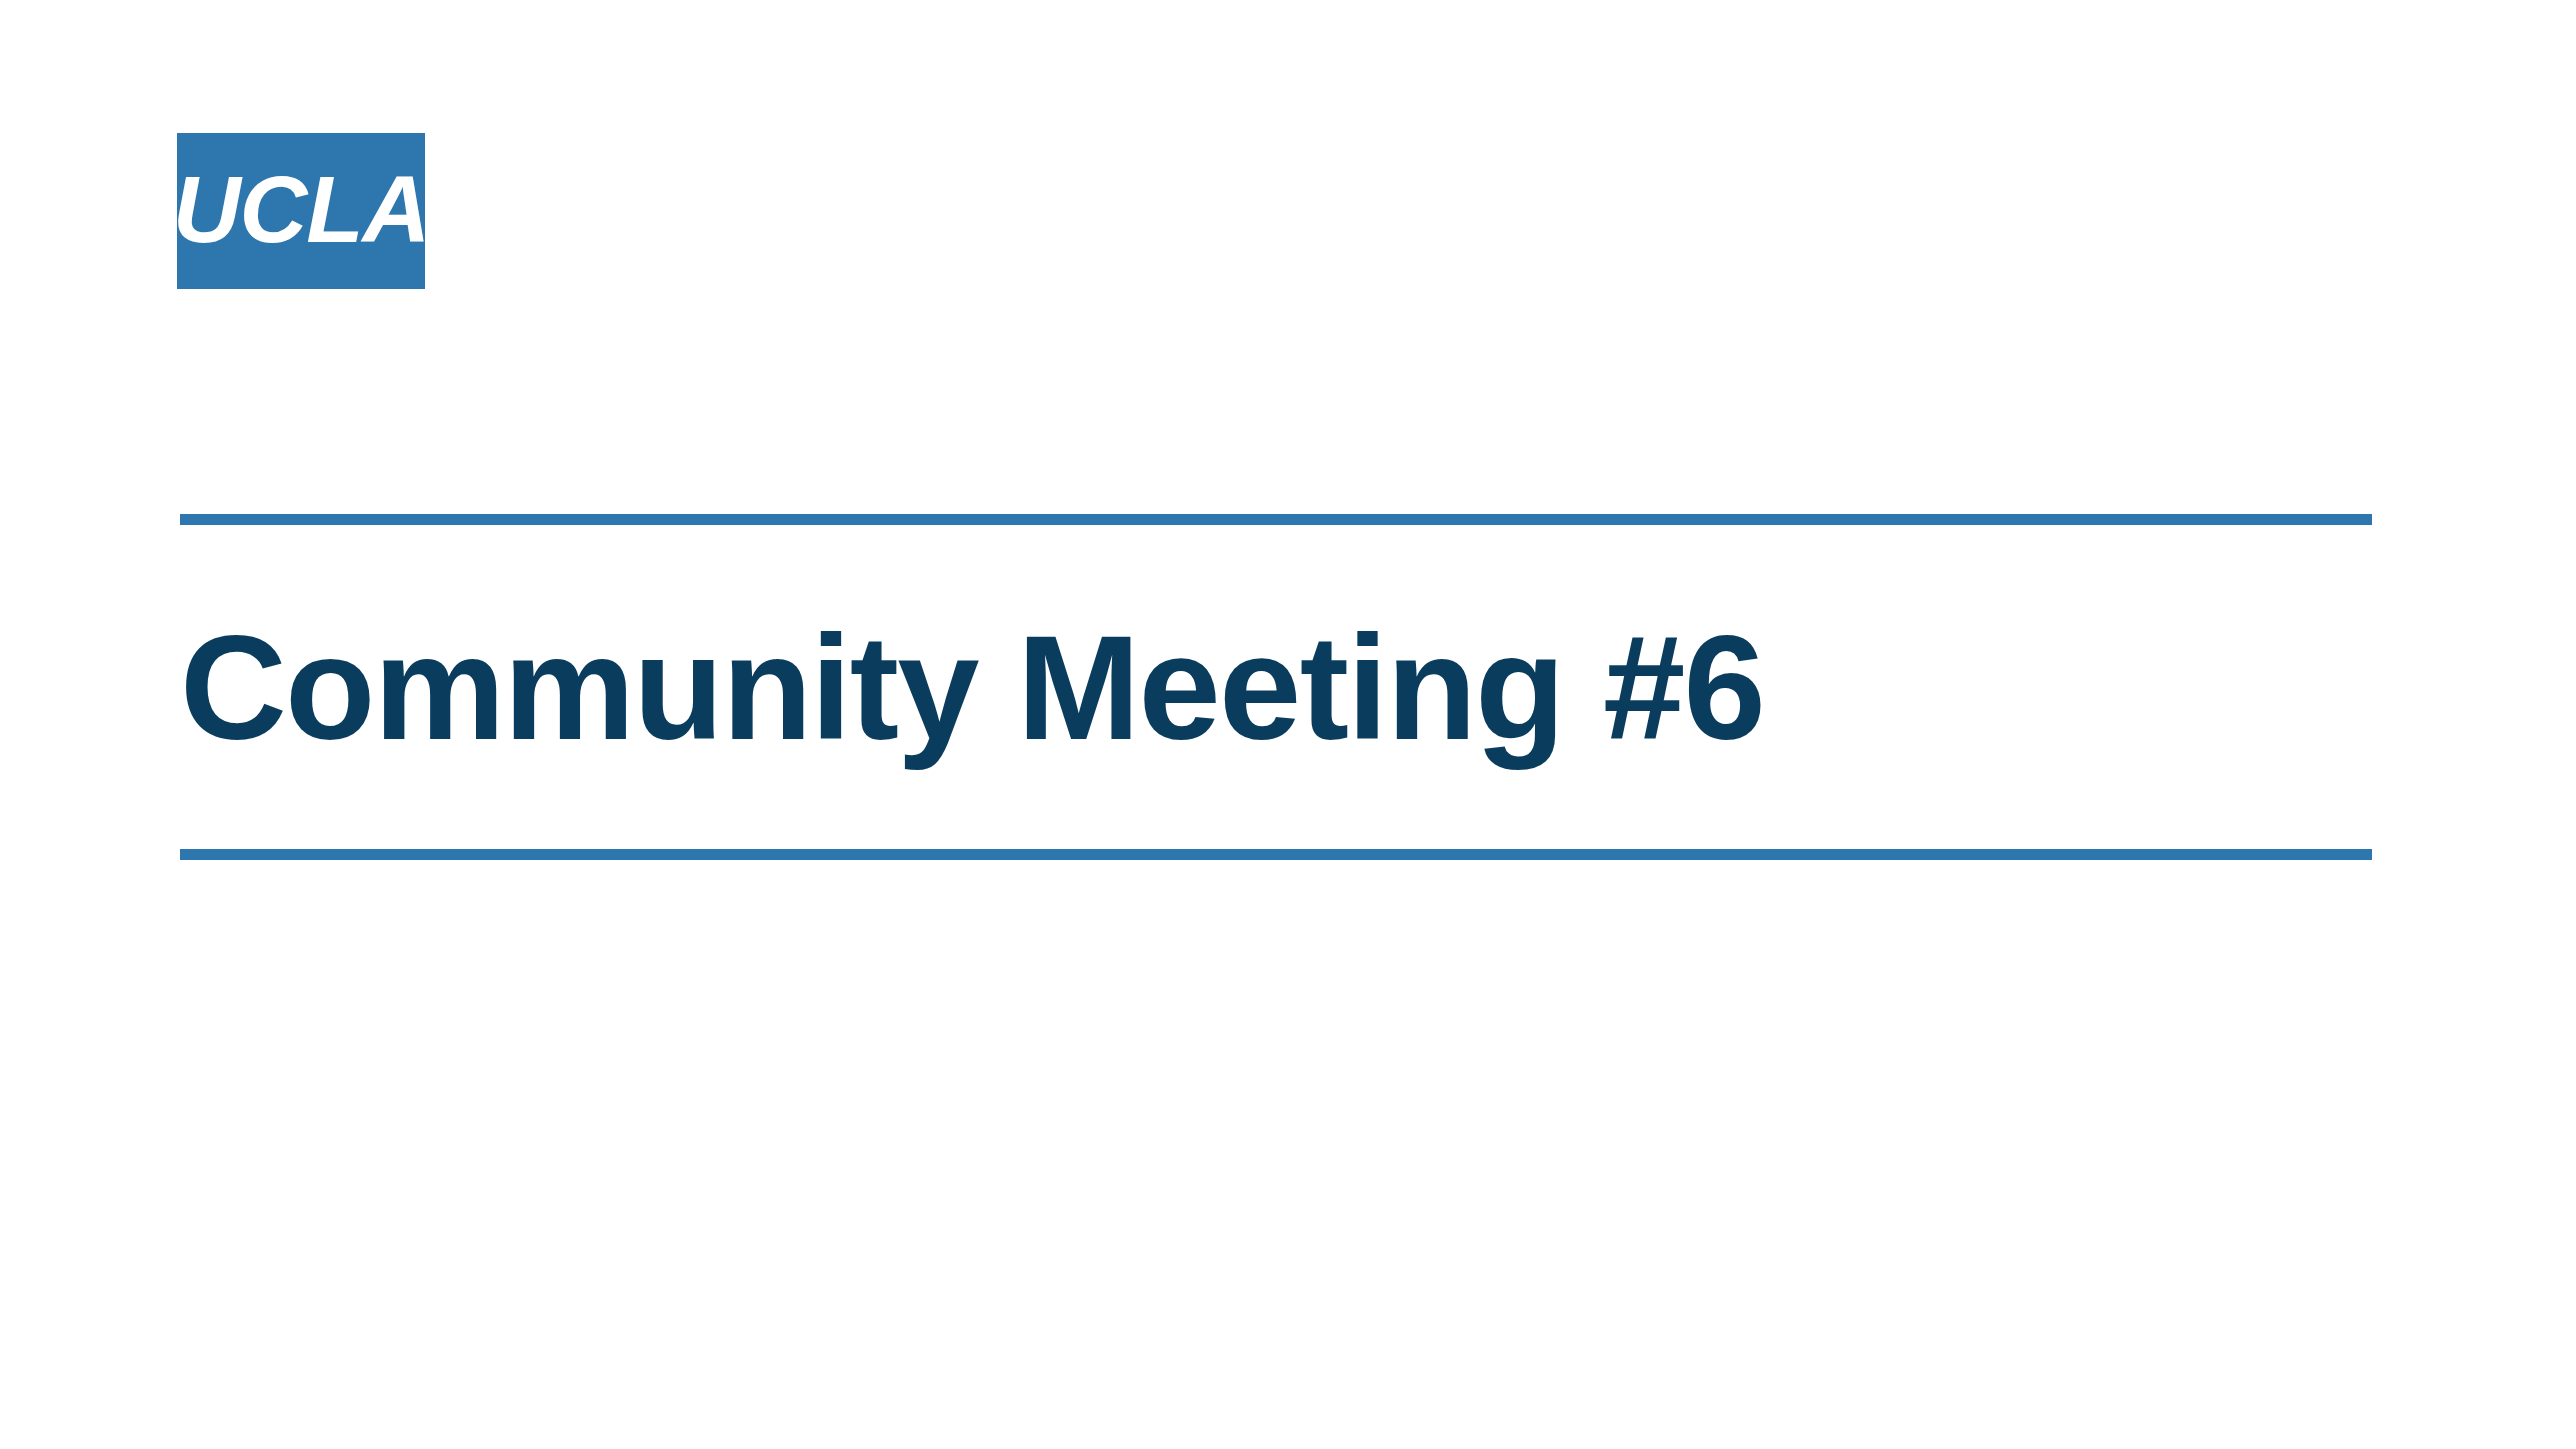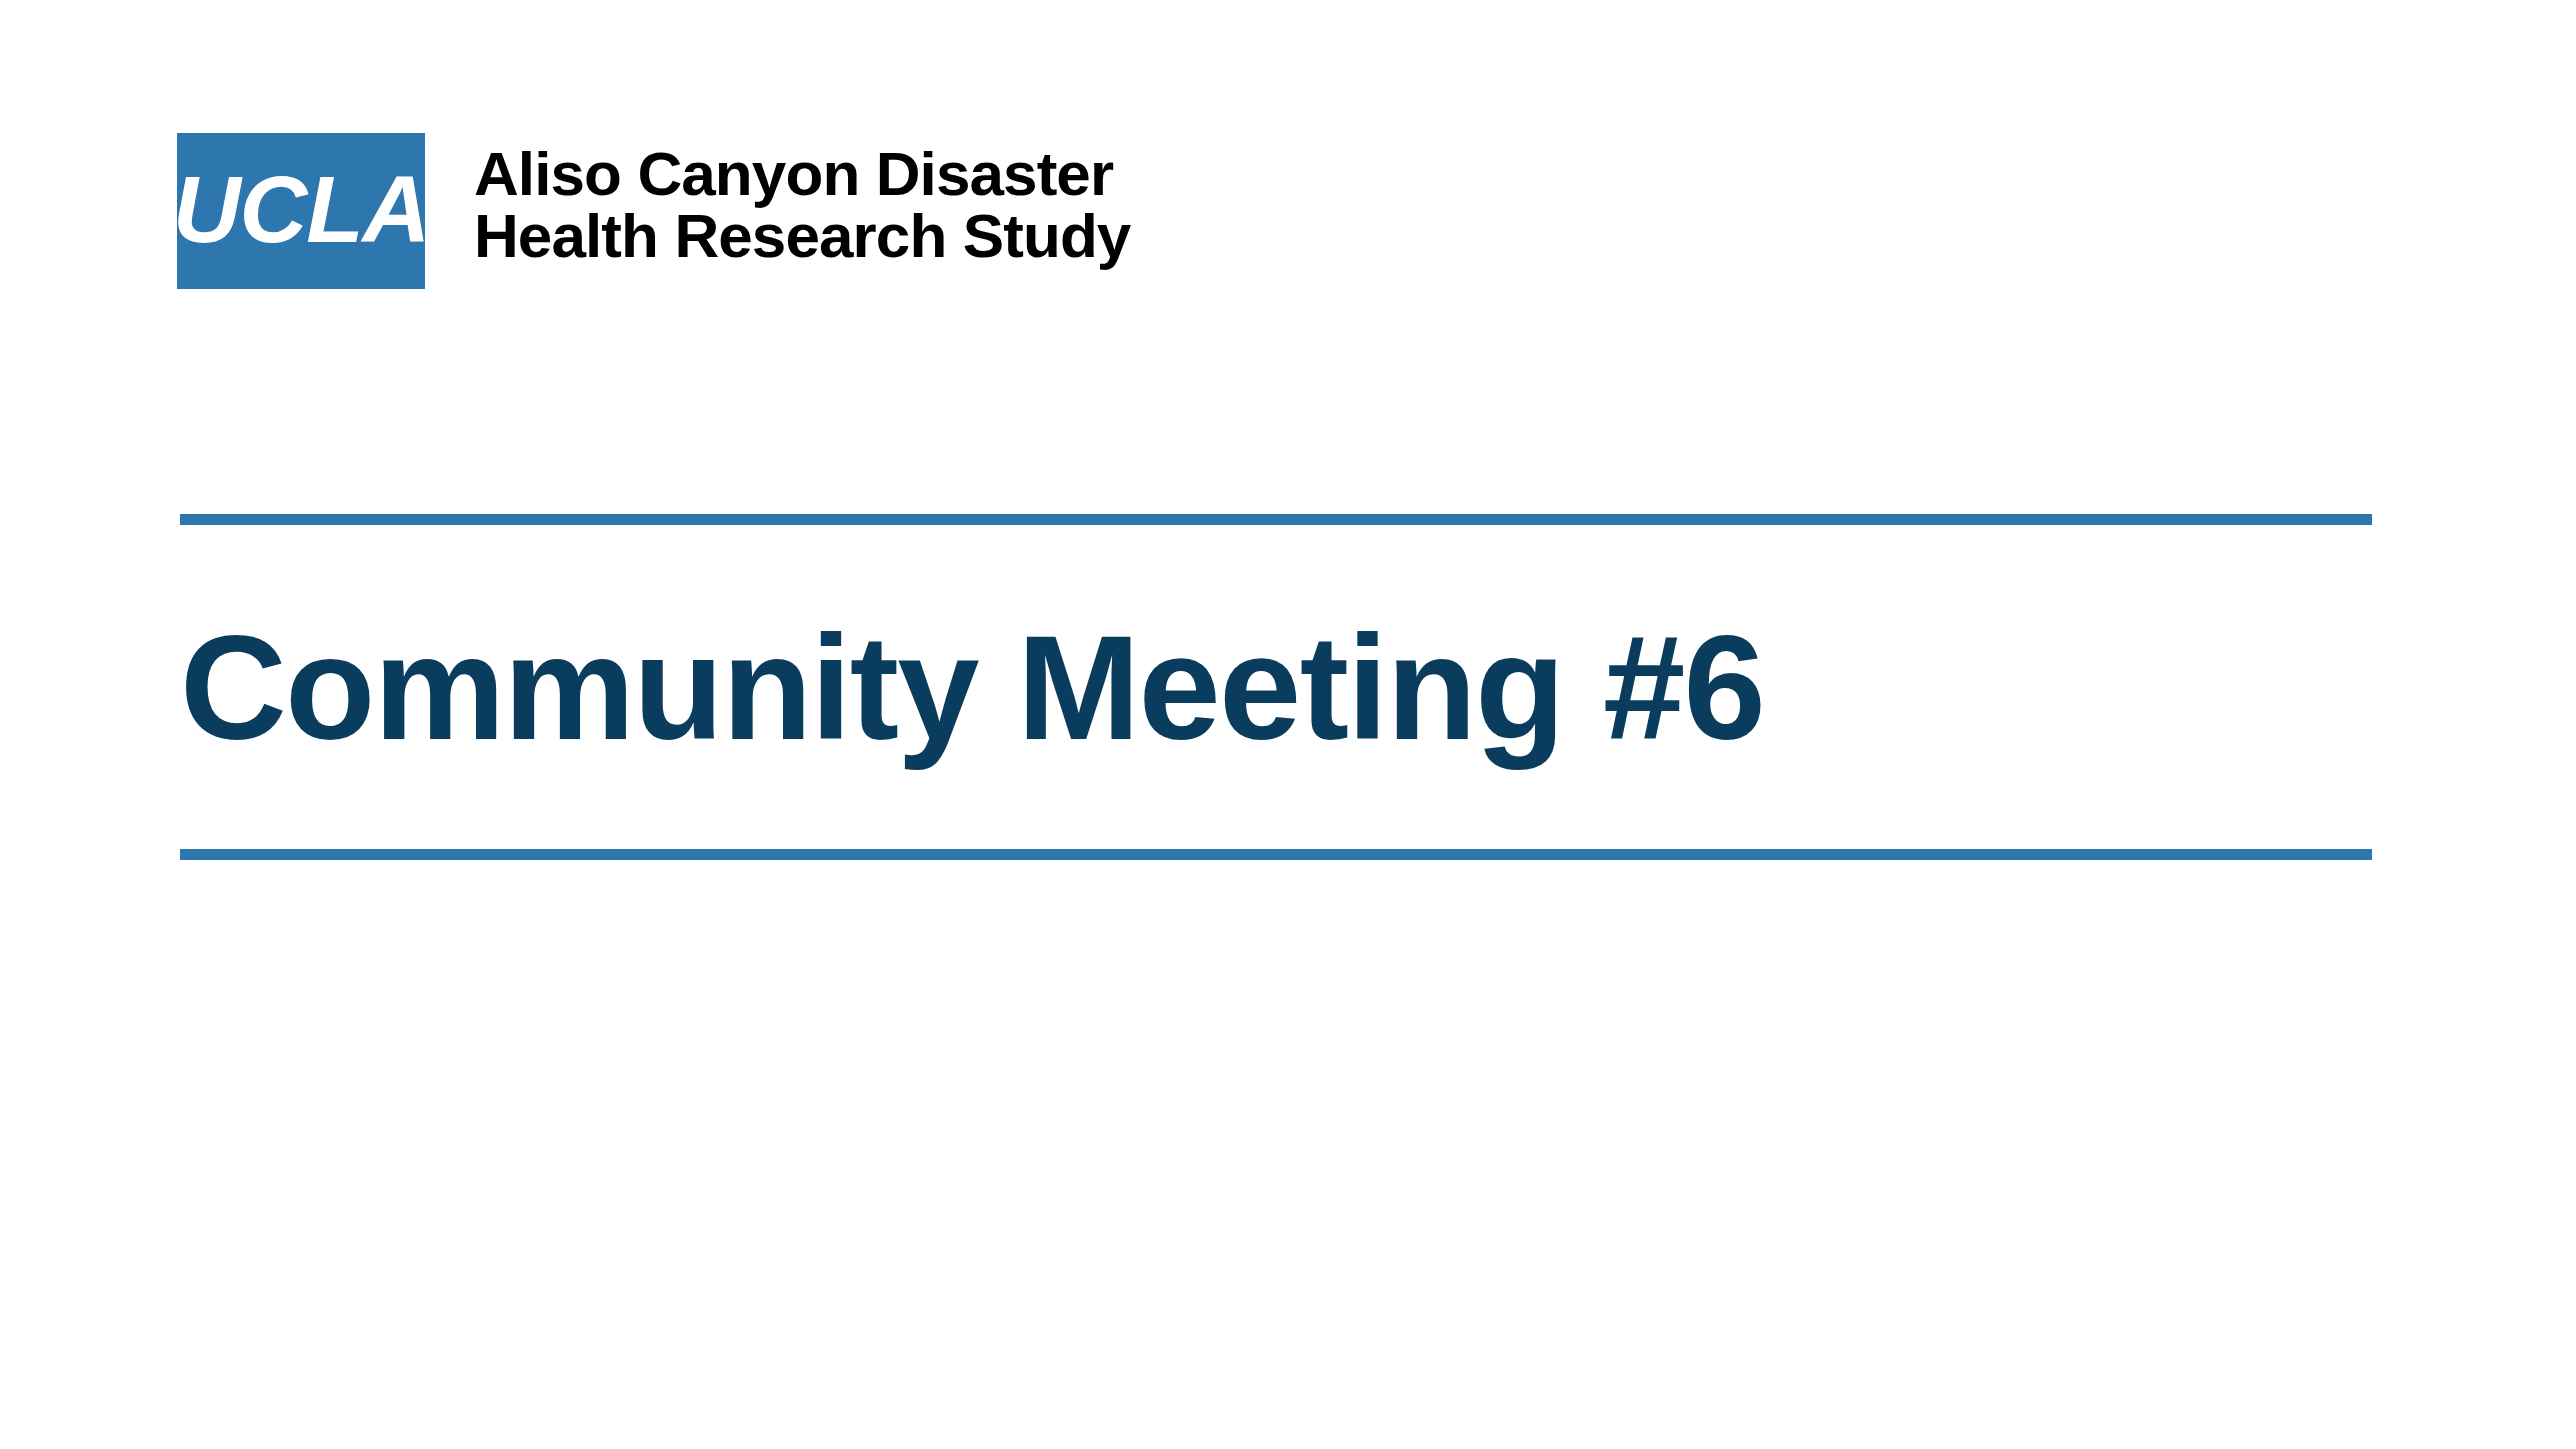--- a/index.html
+++ b/index.html
@@ -112,24 +112,20 @@
 <body>
 
 <div class="slide">
 
   <div class="brand-lockup">
 
     <div class="ucla-logo">
       <span class="ucla-logo-wordmark">UCLA</span>
     </div>
 
-    <div class="study-name">
-      <span class="study-line">Aliso Canyon Disaster</span>
-      <span class="study-line">Health Research Study</span>
-    </div>
 
   </div>
 
   <div class="rule rule-top"></div>
 
   <div class="slide-title">Community Meeting #6</div>
 
   <div class="rule rule-bottom"></div>
 
   <div class="content-area"></div>

